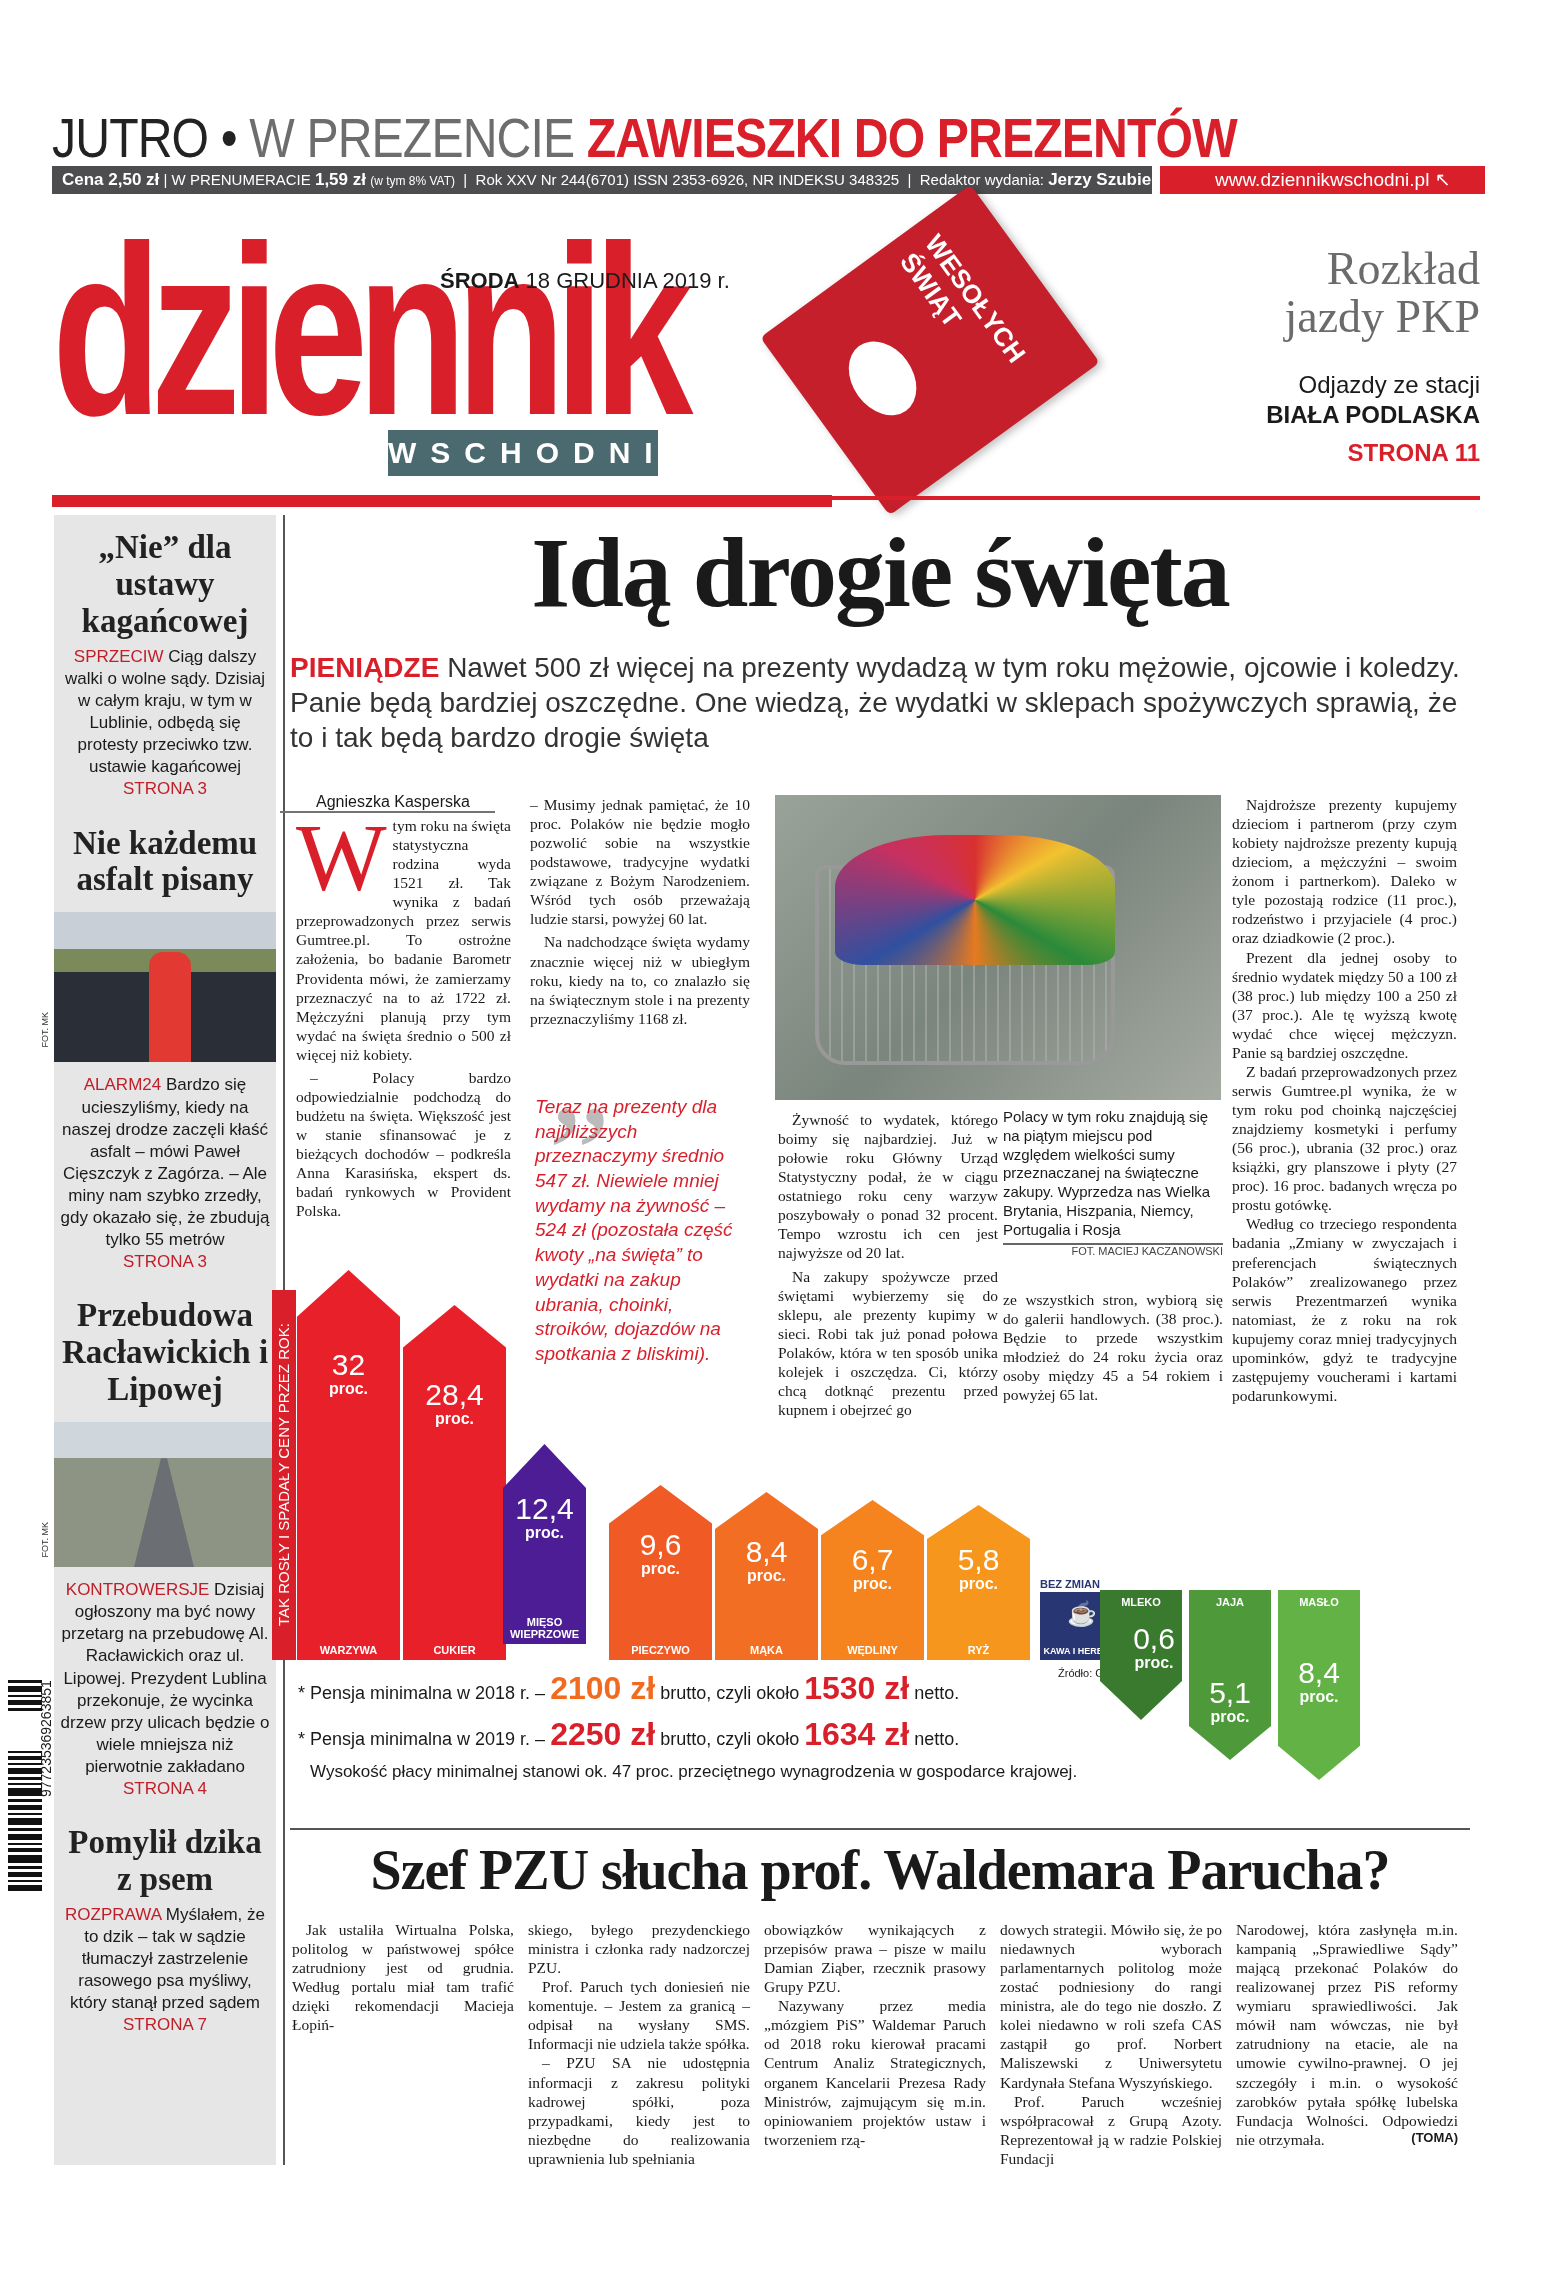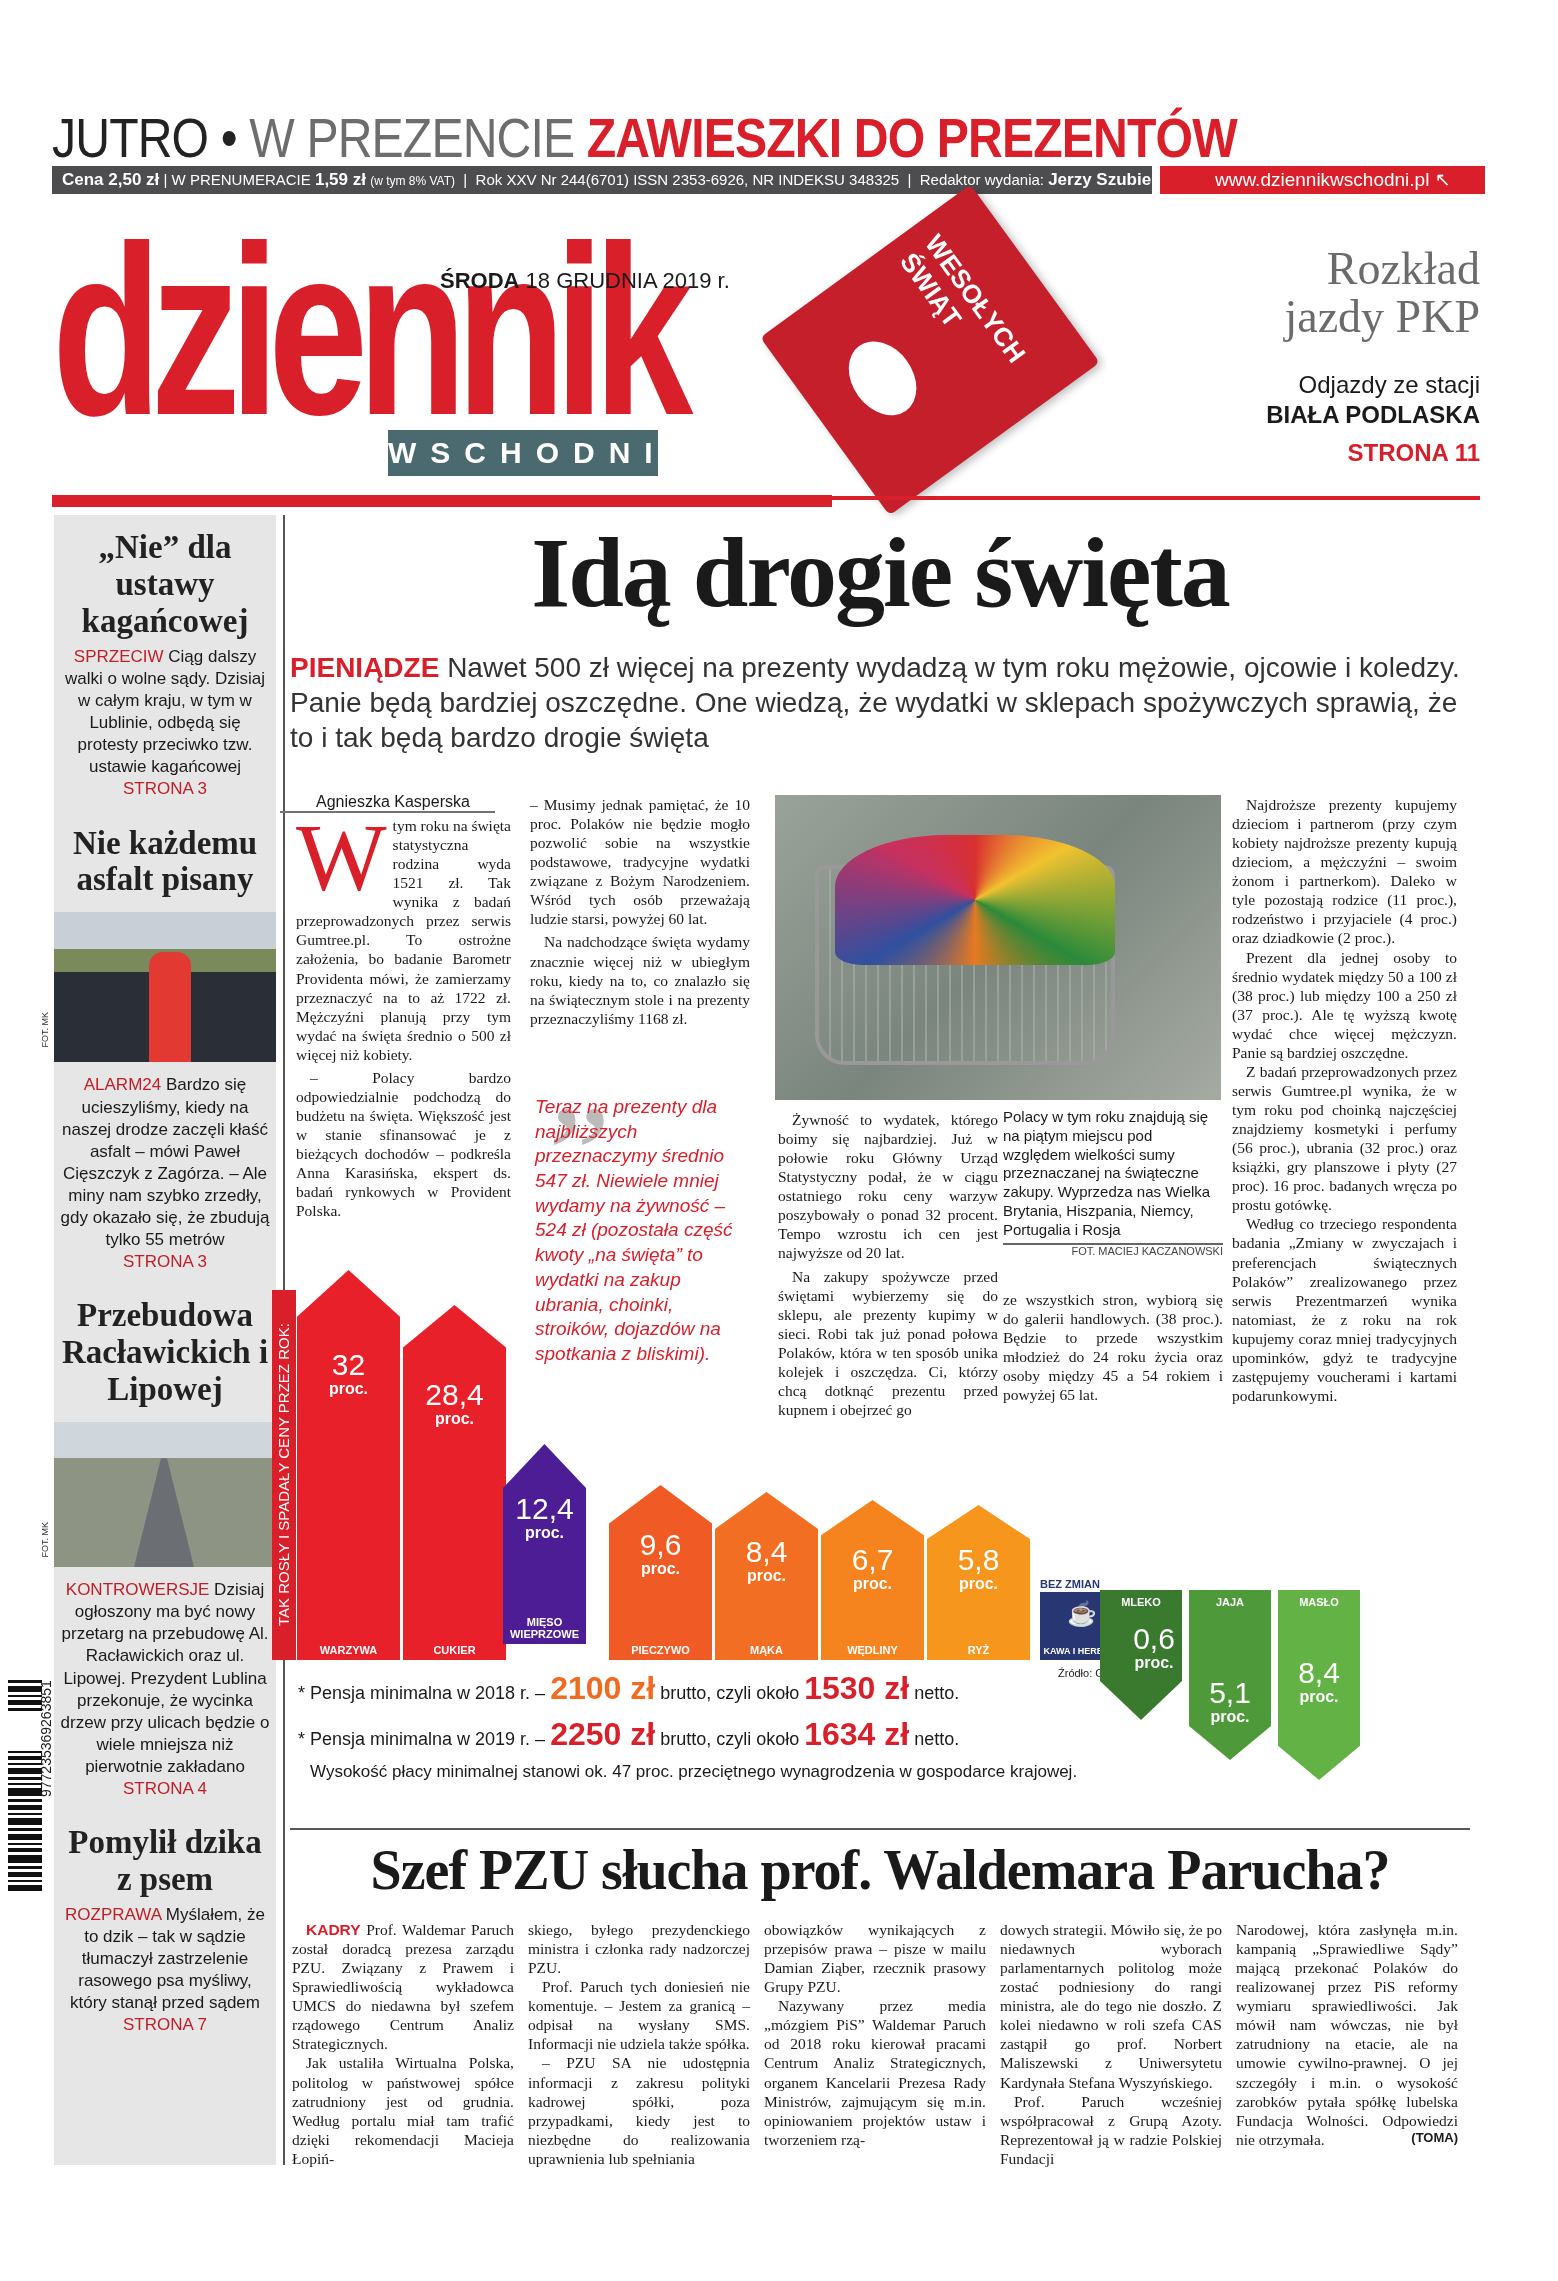--- a/index.html
+++ b/index.html
@@ -253,21 +253,20 @@
   <span>* Pensja minimalna w 2018 r. –</span> <span class="o">2100 zł</span> <span>brutto, czyli około</span> <span class="r">1530 zł</span> <span>netto.</span>
 </div>
 <div class="abs pens pens2">
   <span>* Pensja minimalna w 2019 r. –</span> <span class="r">2250 zł</span> <span>brutto, czyli około</span> <span class="r">1634 zł</span> <span>netto.</span>
 </div>
 <div class="abs wys">Wysokość płacy minimalnej stanowi ok. 47 proc. przeciętnego wynagrodzenia w gospodarce krajowej.</div>
 
 <div class="abs hr2"></div>
 <div class="abs h2">Szef PZU słucha prof. Waldemara Parucha?</div>
 <div class="abs col2" style="left:292px">
-  <p><span class="kadry">KADRY</span> <span>Prof. Waldemar Paruch został doradcą prezesa zarządu PZU. Związany z Prawem i Sprawiedliwością wykładowca UMCS do niedawna był szefem rządowego Centrum Analiz Strategicznych.</span></p>
   <p>Jak ustaliła Wirtualna Polska, politolog w państwowej spółce zatrudniony jest od grudnia. Według portalu miał tam trafić dzięki rekomendacji Macieja Łopiń-</p>
 </div>
 <div class="abs col2" style="left:528px">
   <p style="text-indent:0">skiego, byłego prezydenckiego ministra i członka rady nadzorczej PZU.</p>
     <p>Prof. Paruch tych doniesień nie komentuje. – Jestem za granicą – odpisał na wysłany SMS. Informacji nie udziela także spółka.</p>
     <p>– PZU SA nie udostępnia informacji z zakresu polityki kadrowej spółki, poza przypadkami, kiedy jest to niezbędne do realizowania uprawnienia lub spełniania</p>
 </div>
 <div class="abs col2" style="left:764px">
   <p style="text-indent:0">obowiązków wynikających z przepisów prawa – pisze w mailu Damian Ziąber, rzecznik prasowy Grupy PZU.</p>
     <p>Nazywany przez media „mózgiem PiS” Waldemar Paruch od 2018 roku kierował pracami Centrum Analiz Strategicznych, organem Kancelarii Prezesa Rady Ministrów, zajmującym się m.in. opiniowaniem projektów ustaw i tworzeniem rzą-</p>

